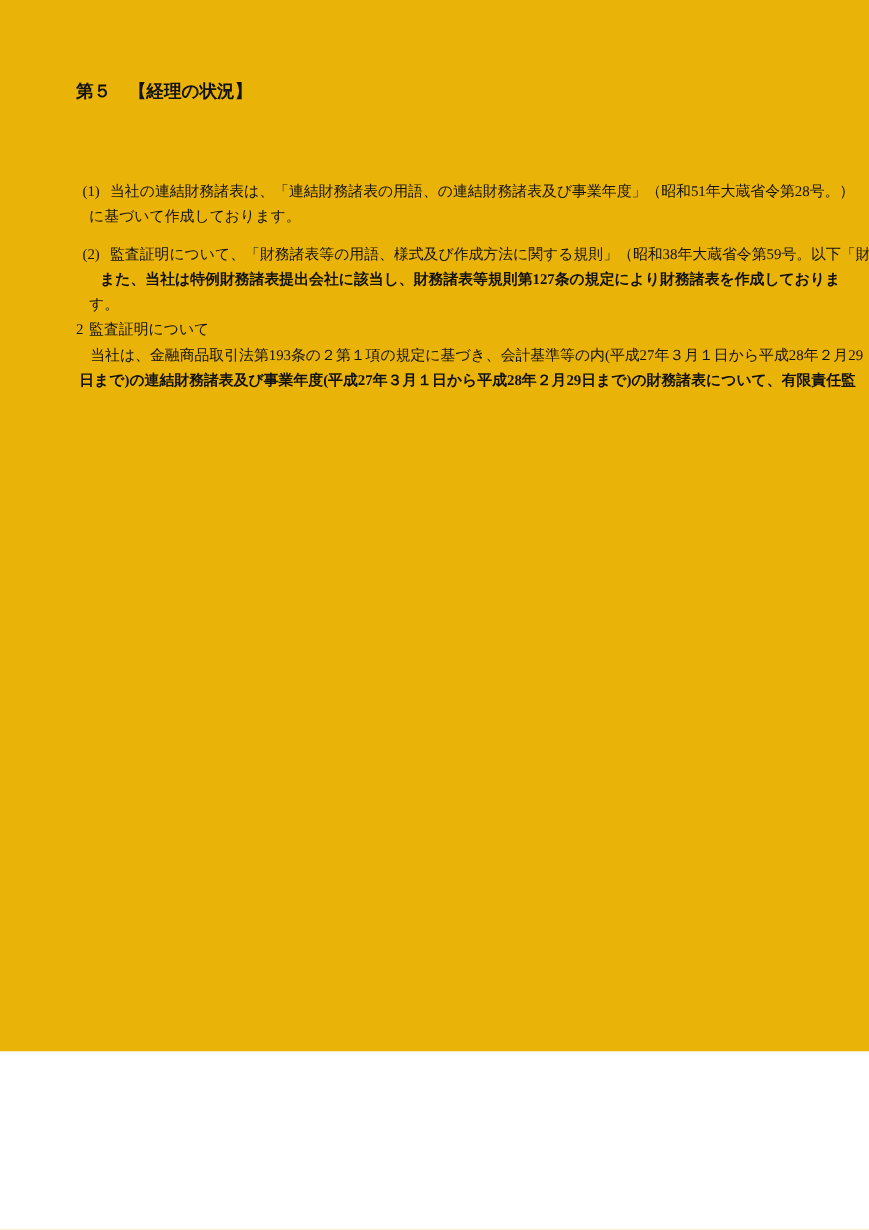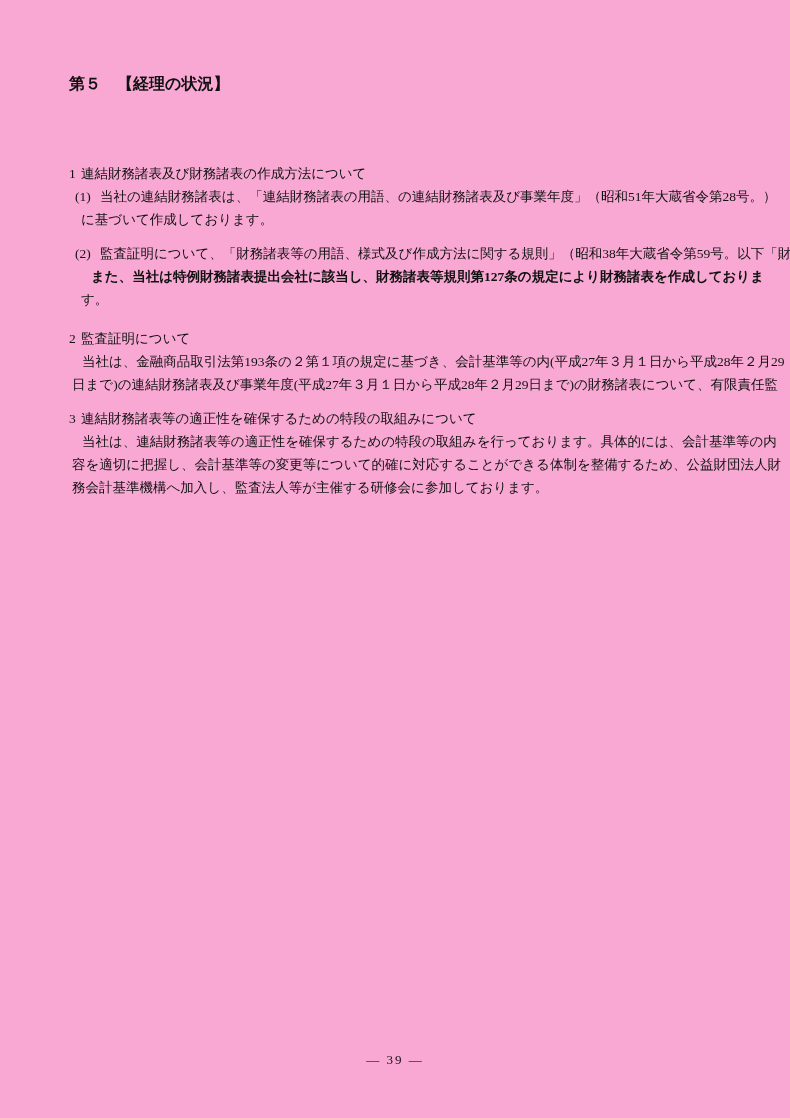--- a/index.html
+++ b/index.html
@@ -3,22 +3,22 @@
 <meta charset="utf-8">
 <style>
   html, body {
     margin: 0;
     padding: 0;
     background: #ffffff;
   }
   .page {
     position: relative;
     width: 790px;
-    height: 1118px;
-    background: #f9a8d4;
+    height: 956px;
+    background: #eab308;
     color: #111111;
     font-family: "Liberation Serif", "DejaVu Serif", serif;
     overflow: hidden;
   }
   .doc-title {
     position: absolute;
     top: 73px;
     left: 69px;
     margin: 0;
     font-family: "Liberation Sans", "DejaVu Sans", sans-serif;
@@ -47,23 +47,23 @@
     margin-right: 5px;
   }
   .ln.item-first { padding-left: 6px; }
   .itemlabel {
     display: inline-block;
     width: 25px;
   }
   .ln.item-cont { padding-left: 12px; }
   .ln.item-para { padding-left: 22px; font-weight: bold; }
   .ln.para-first { padding-left: 13px; }
-  .ln.para-cont { padding-left: 3px; }
+  .ln.para-cont { padding-left: 3px; font-weight: bold; }
   .gap-11 { margin-top: 11px; }
-  .gap-16 { margin-top: 16px; }
+  .gap-16 { }
   .footer {
     position: absolute;
     top: 1050px;
     left: 0;
     width: 100%;
     text-align: center;
     font-size: 13px;
     line-height: 20px;
     letter-spacing: 2px;
     color: #111111;
@@ -72,40 +72,33 @@
 </head>
 <body>
 
 <div class="page">
 
   <h1 class="doc-title">第５　【経理の状況】</h1>
 
   <div class="content">
 
     <div>
-      <div class="ln heading"><span class="secnum">1</span><span>連結財務諸表及び財務諸表の作成方法について</span></div>
 
       <div class="ln item-first"><span class="itemlabel">(1)</span><span>当社の連結財務諸表は、「連結財務諸表の用語、の連結財務諸表及び事業年度」（昭和51年大蔵省令第28号。）</span></div>
       <div class="ln item-cont">に基づいて作成しております。</div>
 
       <div class="ln item-first gap-11"><span class="itemlabel">(2)</span><span>監査証明について、「財務諸表等の用語、様式及び作成方法に関する規則」（昭和38年大蔵省令第59号。以下「財</span></div>
       <div class="ln item-para">また、当社は特例財務諸表提出会社に該当し、財務諸表等規則第127条の規定により財務諸表を作成しておりま</div>
       <div class="ln item-cont">す。</div>
     </div>
 
     <div>
       <div class="ln heading gap-16"><span class="secnum">2</span><span>監査証明について</span></div>
       <div class="ln para-first">当社は、金融商品取引法第193条の２第１項の規定に基づき、会計基準等の内(平成27年３月１日から平成28年２月29</div>
       <div class="ln para-cont">日まで)の連結財務諸表及び事業年度(平成27年３月１日から平成28年２月29日まで)の財務諸表について、有限責任監</div>
     </div>
 
-    <div>
-      <div class="ln heading gap-11"><span class="secnum">3</span><span>連結財務諸表等の適正性を確保するための特段の取組みについて</span></div>
-      <div class="ln para-first">当社は、連結財務諸表等の適正性を確保するための特段の取組みを行っております。具体的には、会計基準等の内</div>
-      <div class="ln para-cont">容を適切に把握し、会計基準等の変更等について的確に対応することができる体制を整備するため、公益財団法人財</div>
-      <div class="ln para-cont">務会計基準機構へ加入し、監査法人等が主催する研修会に参加しております。</div>
-    </div>
 
   </div>
 
   <div class="footer">― 39 ―</div>
 
 </div>
 
 </body></html>

